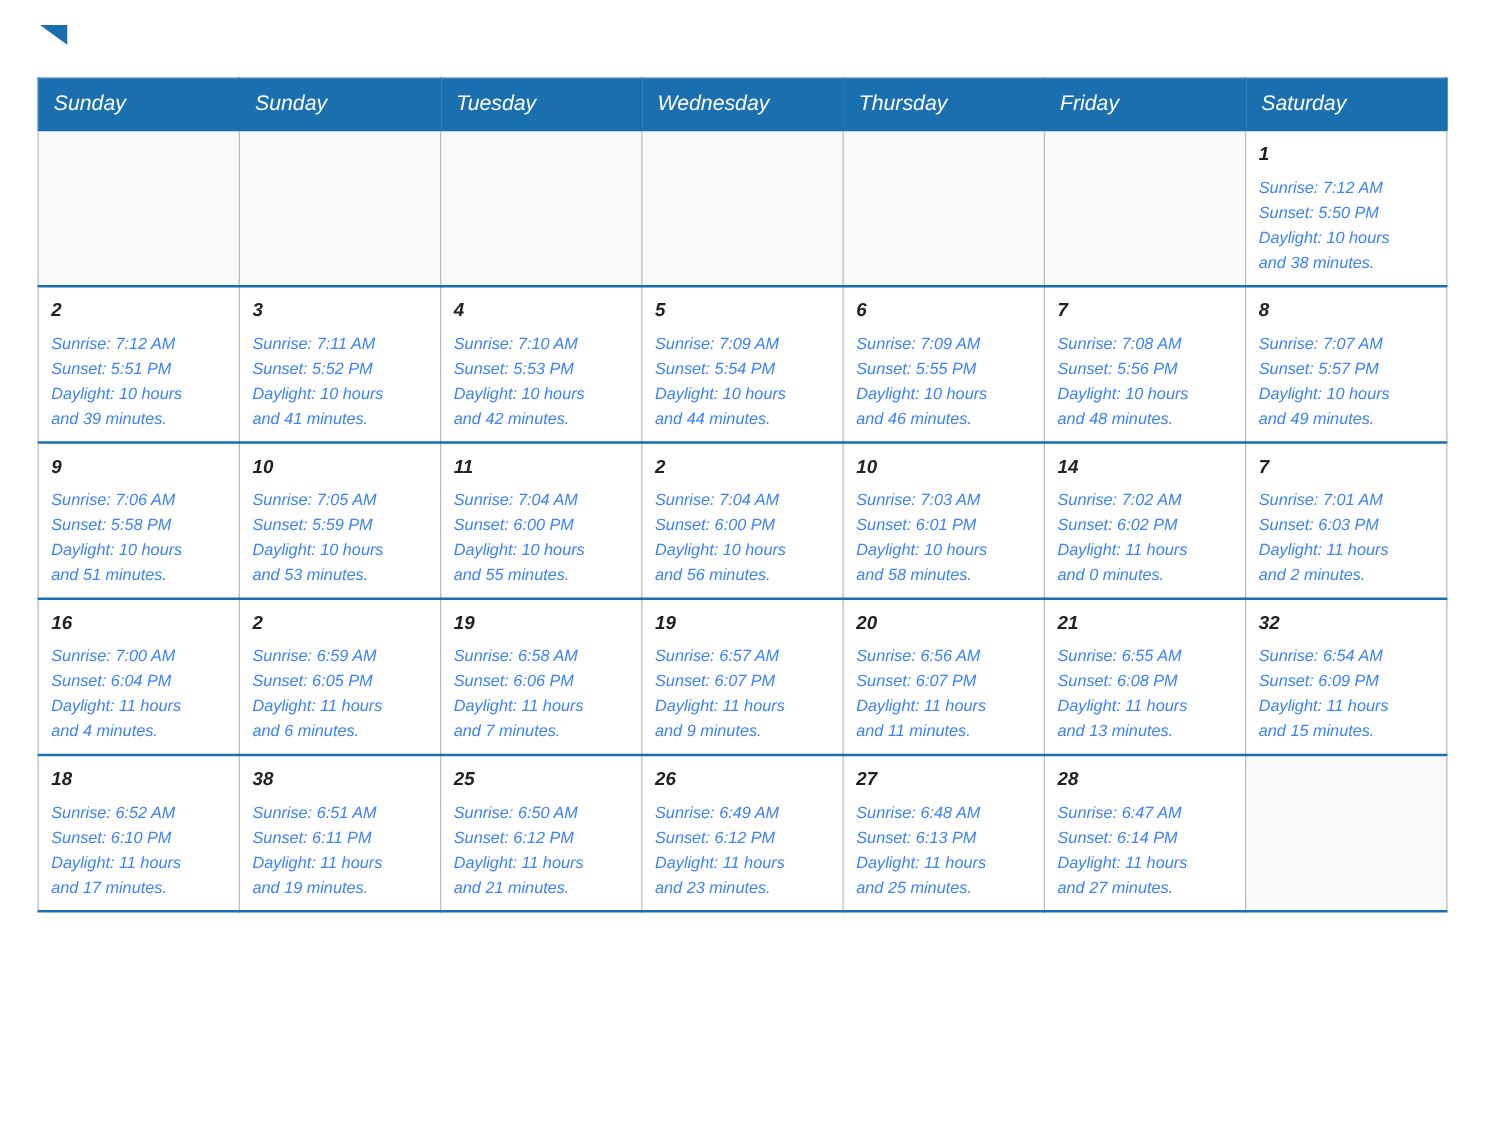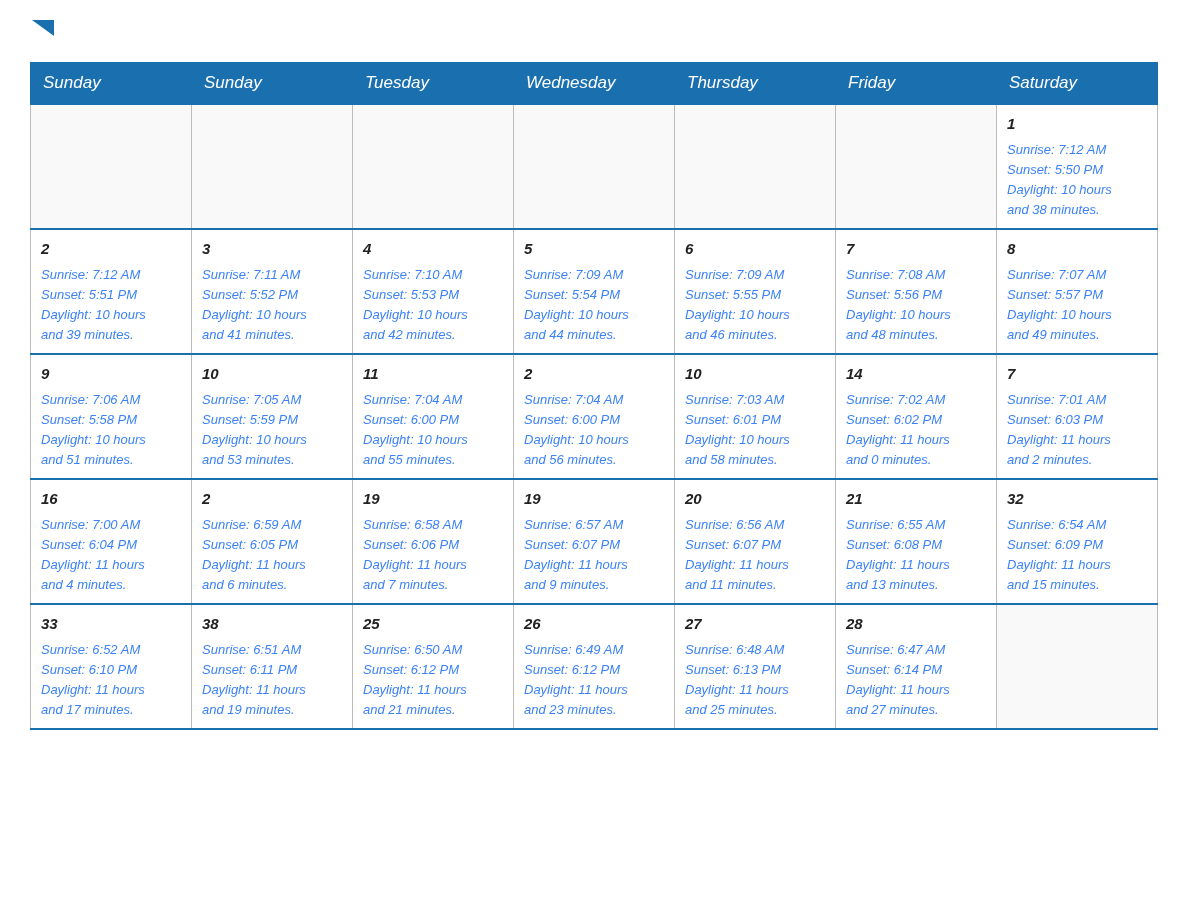--- a/index.html
+++ b/index.html
@@ -223,21 +223,21 @@
           <span class="day-number">21</span>
           <div class="day-info">Sunrise: 6:55 AM<br>Sunset: 6:08 PM<br>Daylight: 11 hours<br>and 13 minutes.</div>
         </td>
         <td>
           <span class="day-number">32</span>
           <div class="day-info">Sunrise: 6:54 AM<br>Sunset: 6:09 PM<br>Daylight: 11 hours<br>and 15 minutes.</div>
         </td>
       </tr>
       <tr>
         <td>
-          <span class="day-number">33</span>
+          <span class="day-number">18</span>
           <div class="day-info">Sunrise: 6:52 AM<br>Sunset: 6:10 PM<br>Daylight: 11 hours<br>and 17 minutes.</div>
         </td>
         <td>
           <span class="day-number">38</span>
           <div class="day-info">Sunrise: 6:51 AM<br>Sunset: 6:11 PM<br>Daylight: 11 hours<br>and 19 minutes.</div>
         </td>
         <td>
           <span class="day-number">25</span>
           <div class="day-info">Sunrise: 6:50 AM<br>Sunset: 6:12 PM<br>Daylight: 11 hours<br>and 21 minutes.</div>
         </td>

